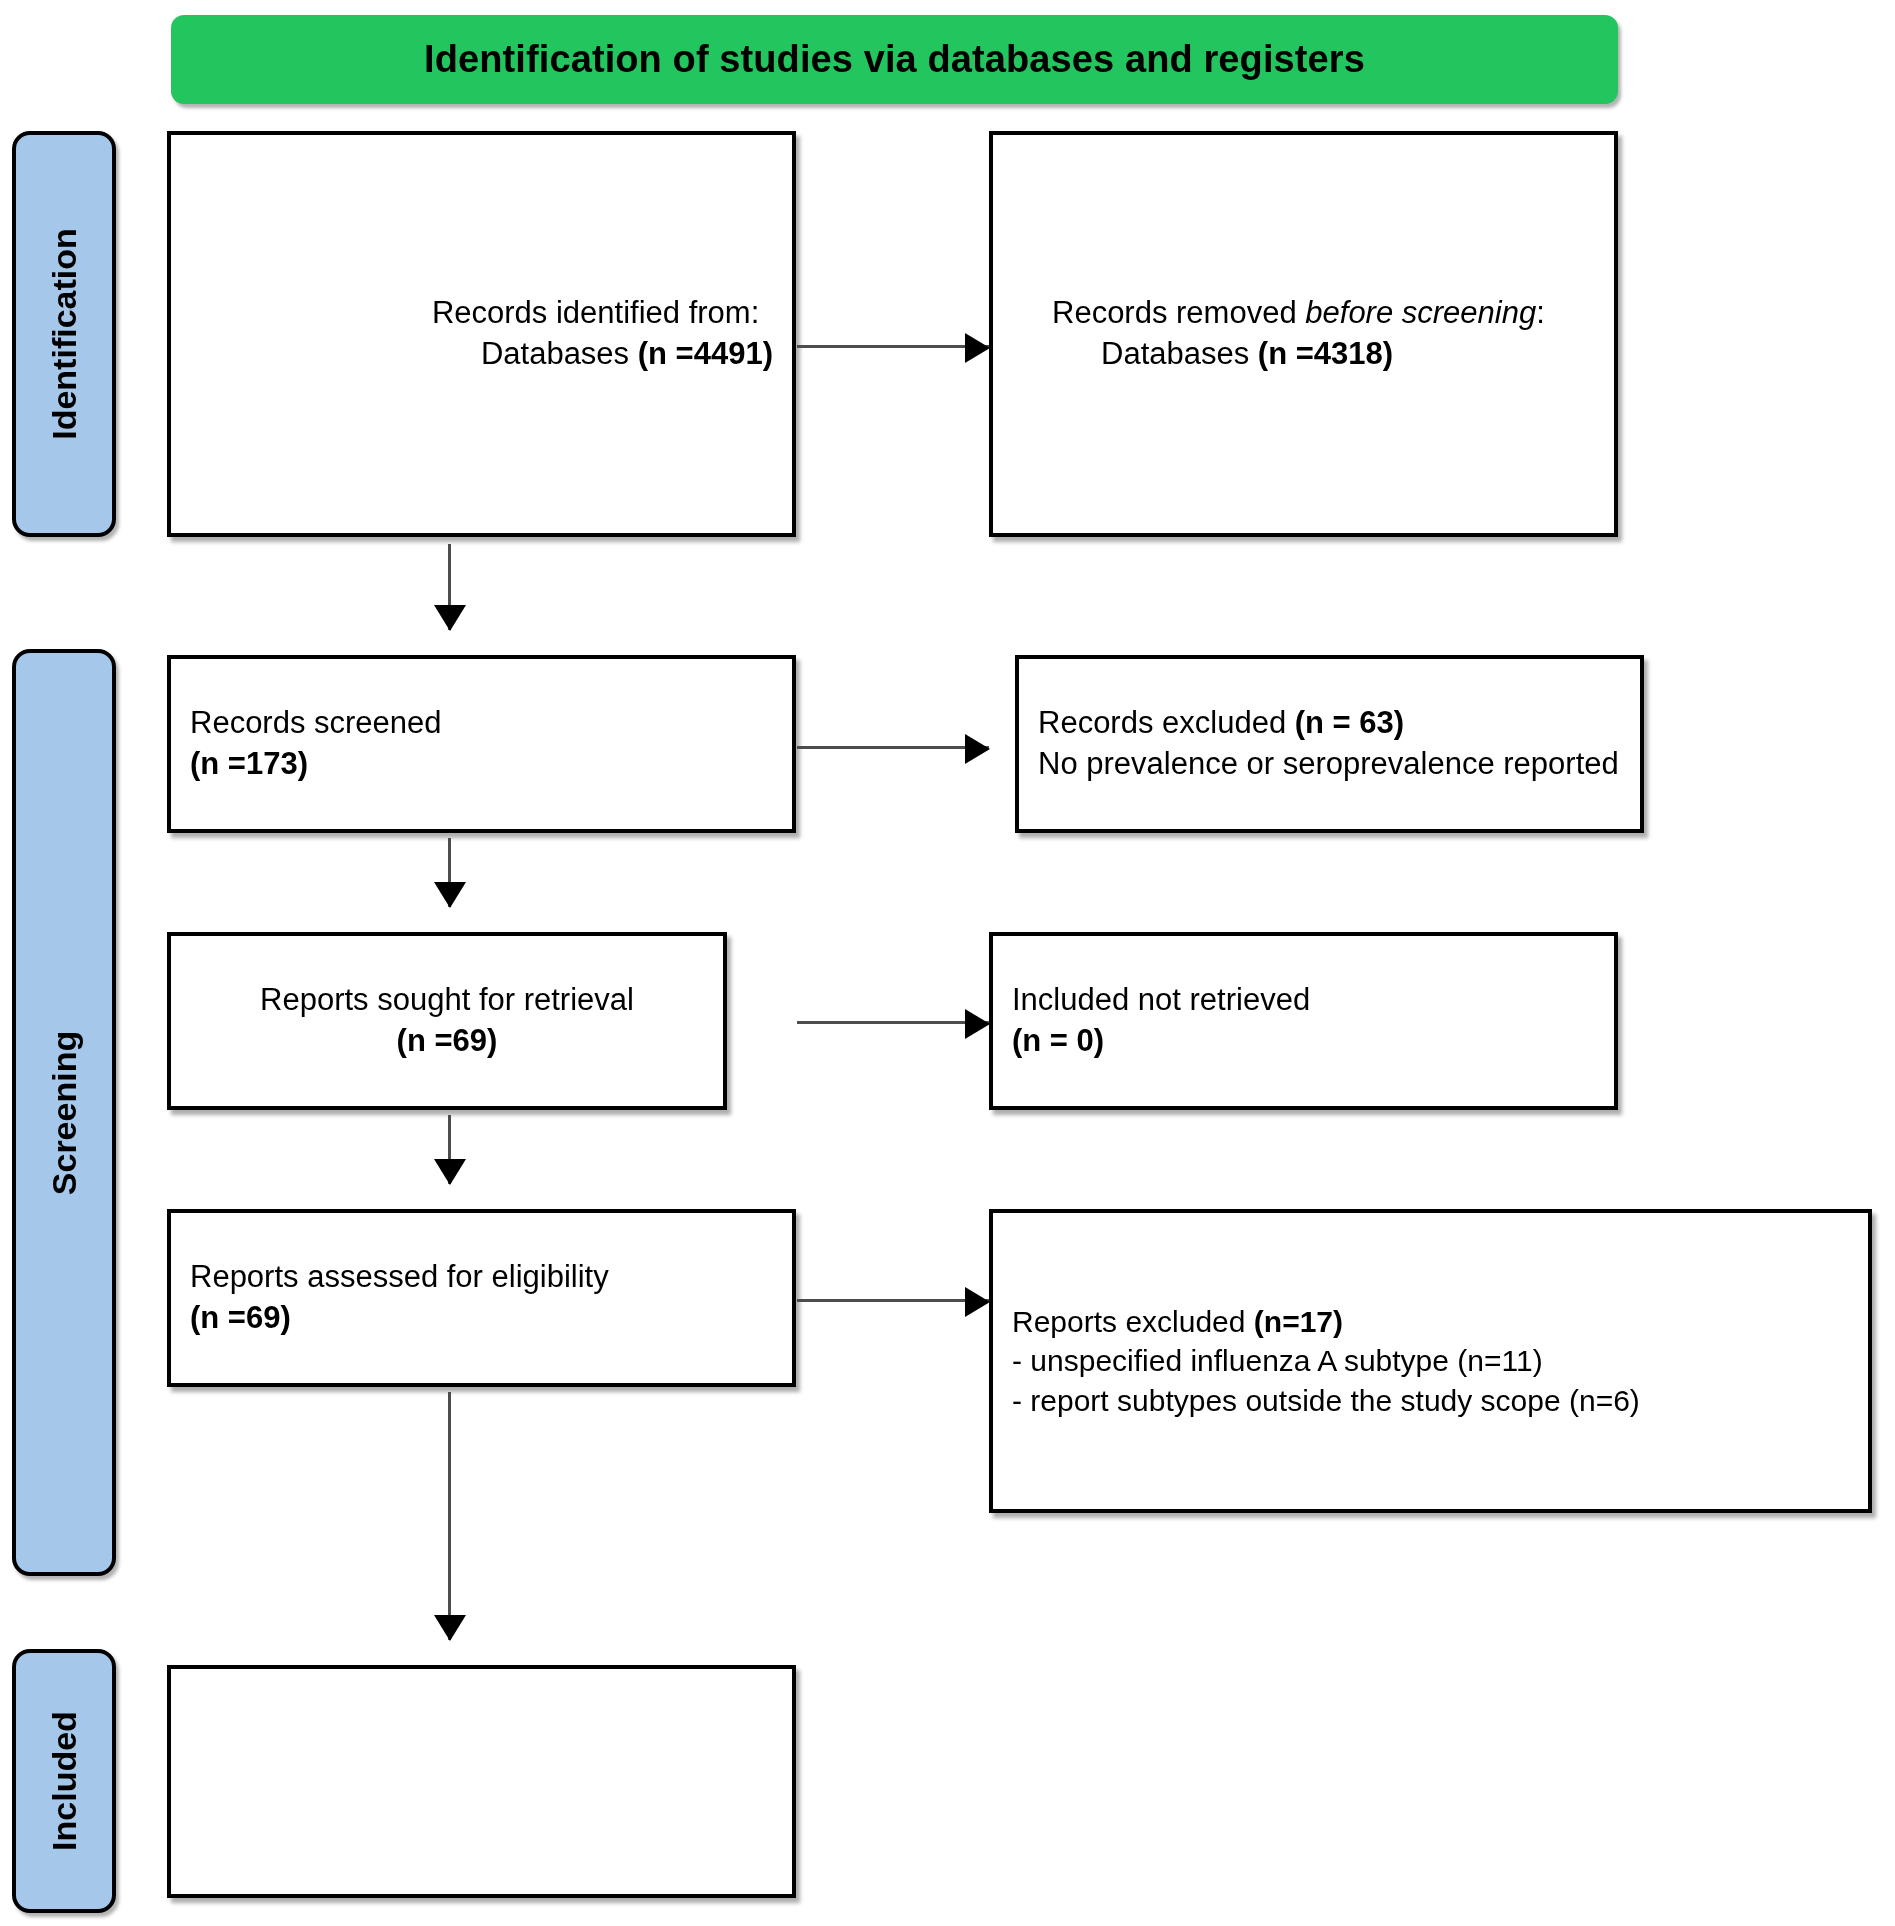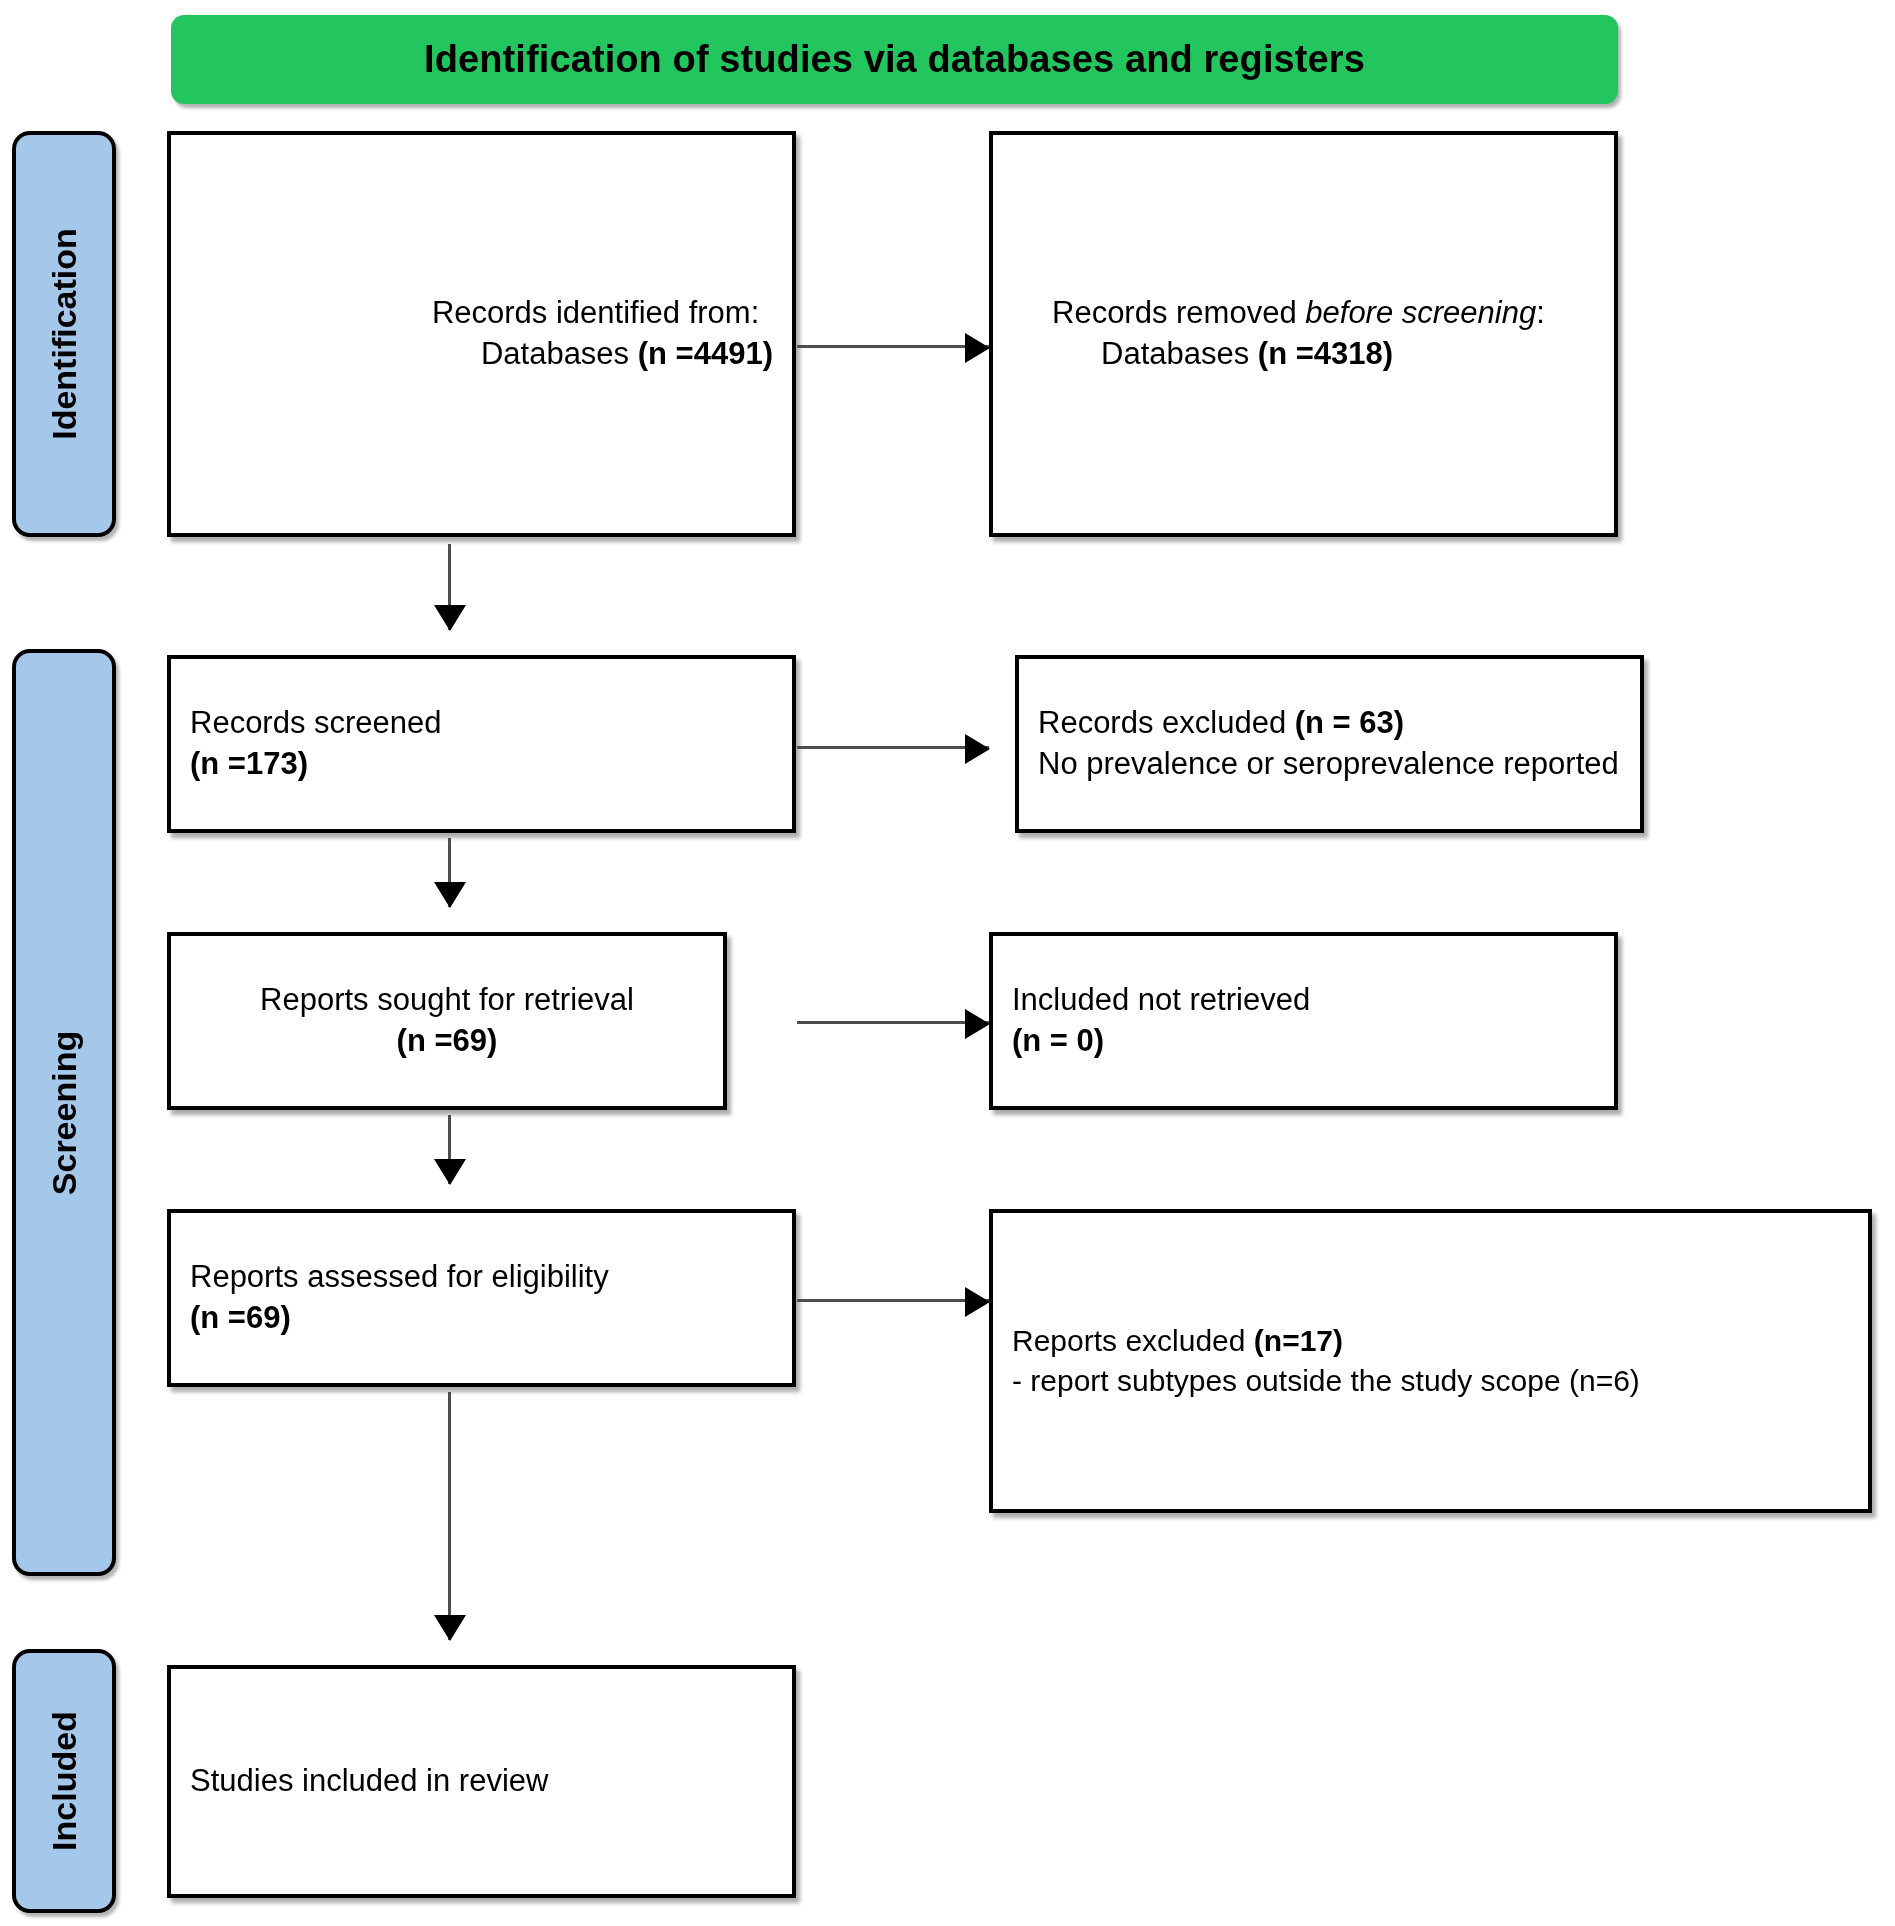--- a/index.html
+++ b/index.html
@@ -215,27 +215,27 @@
   <div class="flow-box" id="box-assessed">
     <div class="box-text">
       <span class="line">Reports assessed for eligibility</span>
       <span class="line bold">(n =69)</span>
     </div>
   </div>
 
   <div class="flow-box" id="box-excluded-2">
     <div class="box-text">
       <span class="line"><span>Reports excluded </span><span class="bold">(n=17)</span></span>
+      <span class="line">- unspecified influenza A subtype (n=11)</span>
       <span class="line">- report subtypes outside the study scope (n=6)</span>
     </div>
   </div>
 
   <div class="flow-box" id="box-included">
     <div class="box-text">
-      <span class="line">Studies included in review</span>
     </div>
   </div>
 
   <div class="arrow-v" id="arrow-identified-to-screened"></div>
   <div class="arrow-v" id="arrow-screened-to-sought"></div>
   <div class="arrow-v" id="arrow-sought-to-assessed"></div>
   <div class="arrow-v" id="arrow-assessed-to-included"></div>
 
   <div class="arrow-h" id="arrow-identified-to-removed"></div>
   <div class="arrow-h" id="arrow-screened-to-excluded"></div>

